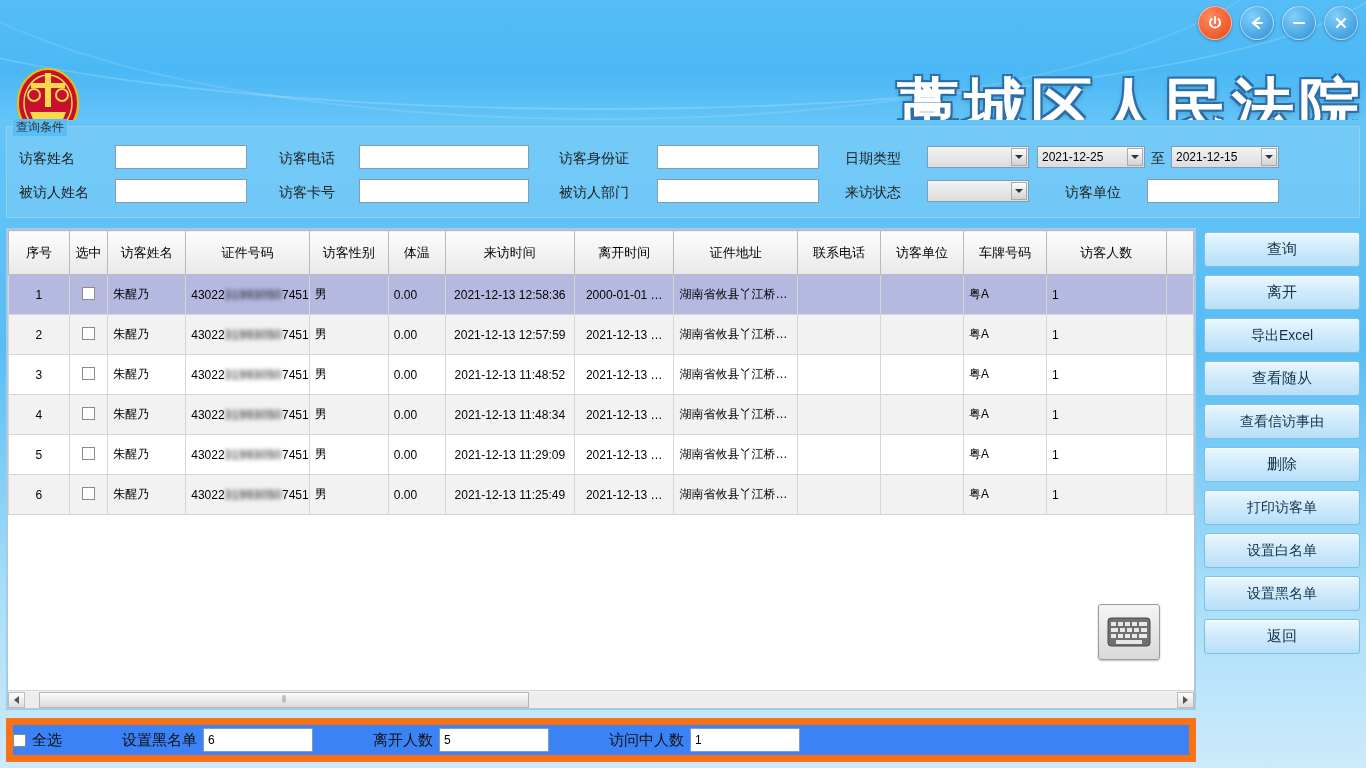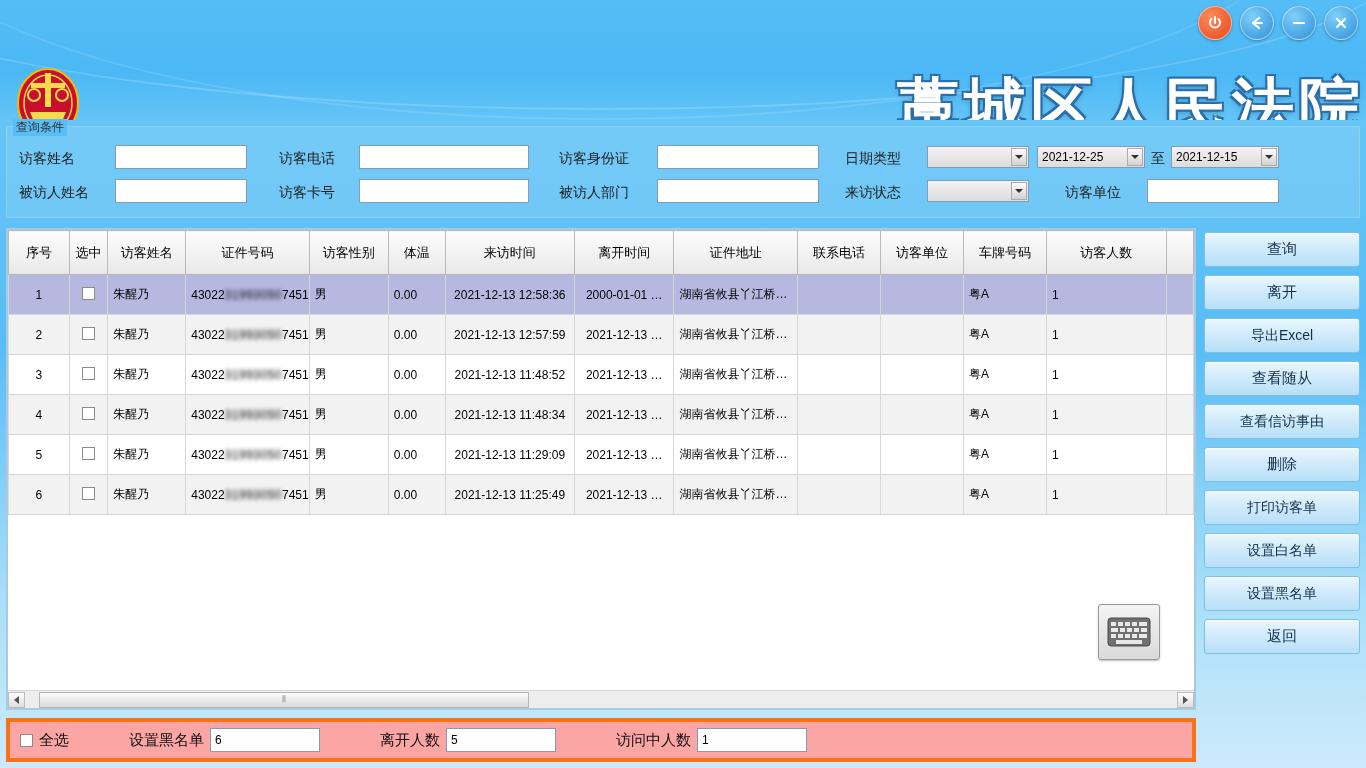--- a/index.html
+++ b/index.html
@@ -266,25 +266,24 @@
     cursor: pointer;
     box-shadow: inset 0 1px 0 #ffffff;
   }
   .actbtn.small-font { font-size: 14px; }
 
   
   #footer {
     position: absolute;
     left: 6px; bottom: 6px;
     width: 1190px; height: 44px;
-    background: #fca5a5;
-    border: 4px solid #f97316;
+    background: #3b82f6;
+    border: 7px solid #f97316;
     display: flex;
     align-items: center;
-    padding-left: 10px;
     gap: 0;
   }
   #footer .chk {
     width: 13px; height: 13px;
     border: 1px solid #8b8b8b;
     background: #fff;
     margin-right: 6px;
   }
   #footer .flabel {
     font-size: 15px;

